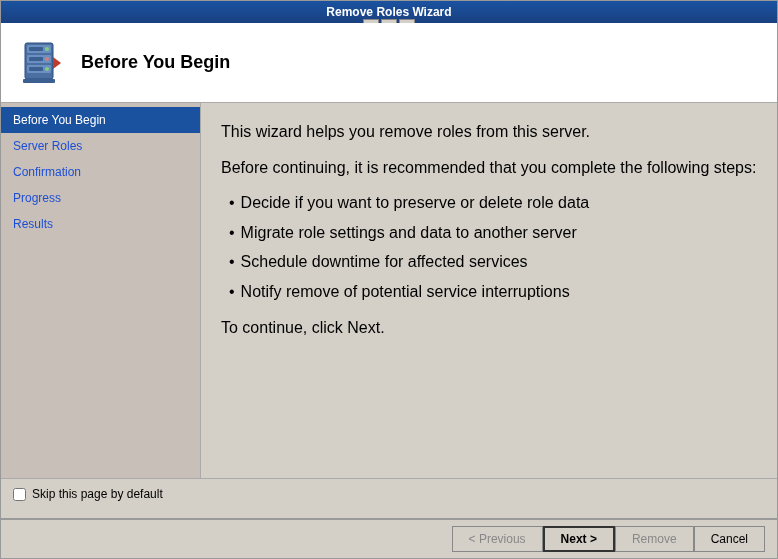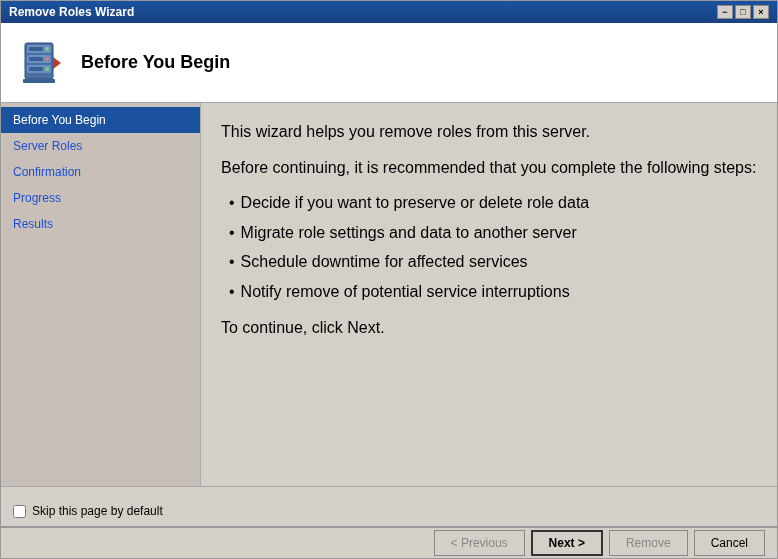--- a/index.html
+++ b/index.html
@@ -23,20 +23,21 @@
       background: linear-gradient(to bottom, #1a52a0 0%, #1a4080 100%);
       color: white;
       font-size: 12px;
       font-weight: bold;
       padding: 4px 8px;
       display: flex;
       justify-content: space-between;
       align-items: center;
       height: 22px;
       flex-shrink: 0;
+      flex-direction: column;
     }
     .title-bar-buttons {
       display: flex;
       gap: 2px;
     }
     .title-btn {
       width: 16px;
       height: 14px;
       background: #d4d0c8;
       border: 1px solid #888;
@@ -109,21 +110,21 @@
     }
     .bullet-item {
       display: flex;
       gap: 6px;
       margin-bottom: 4px;
     }
     .spacer { flex: 1; }
     .bottom-area {
       padding: 8px 12px;
       display: flex;
-      align-items: flex-end;
+      align-items: flex-start;
       border-top: 1px solid #aaa;
       background: #d4d0c8;
       flex-shrink: 0;
       height: 40px;
     }
     .checkbox-label {
       display: flex;
       align-items: center;
       gap: 6px;
       font-size: 12px;
@@ -133,22 +134,21 @@
       width: 13px;
       height: 13px;
     }
     .footer {
       background: #d4d0c8;
       border-top: 2px solid #999;
       padding: 0 12px;
       display: flex;
       justify-content: flex-end;
       align-items: center;
-      gap: 6px;
-      height: 32px;
+      height: 40px;
       flex-shrink: 0;
     }
     .btn {
       padding: 4px 16px;
       font-size: 12px;
       background: #d4d0c8;
       border: 1px solid #888;
       cursor: pointer;
       height: 26px;
       min-width: 70px;

